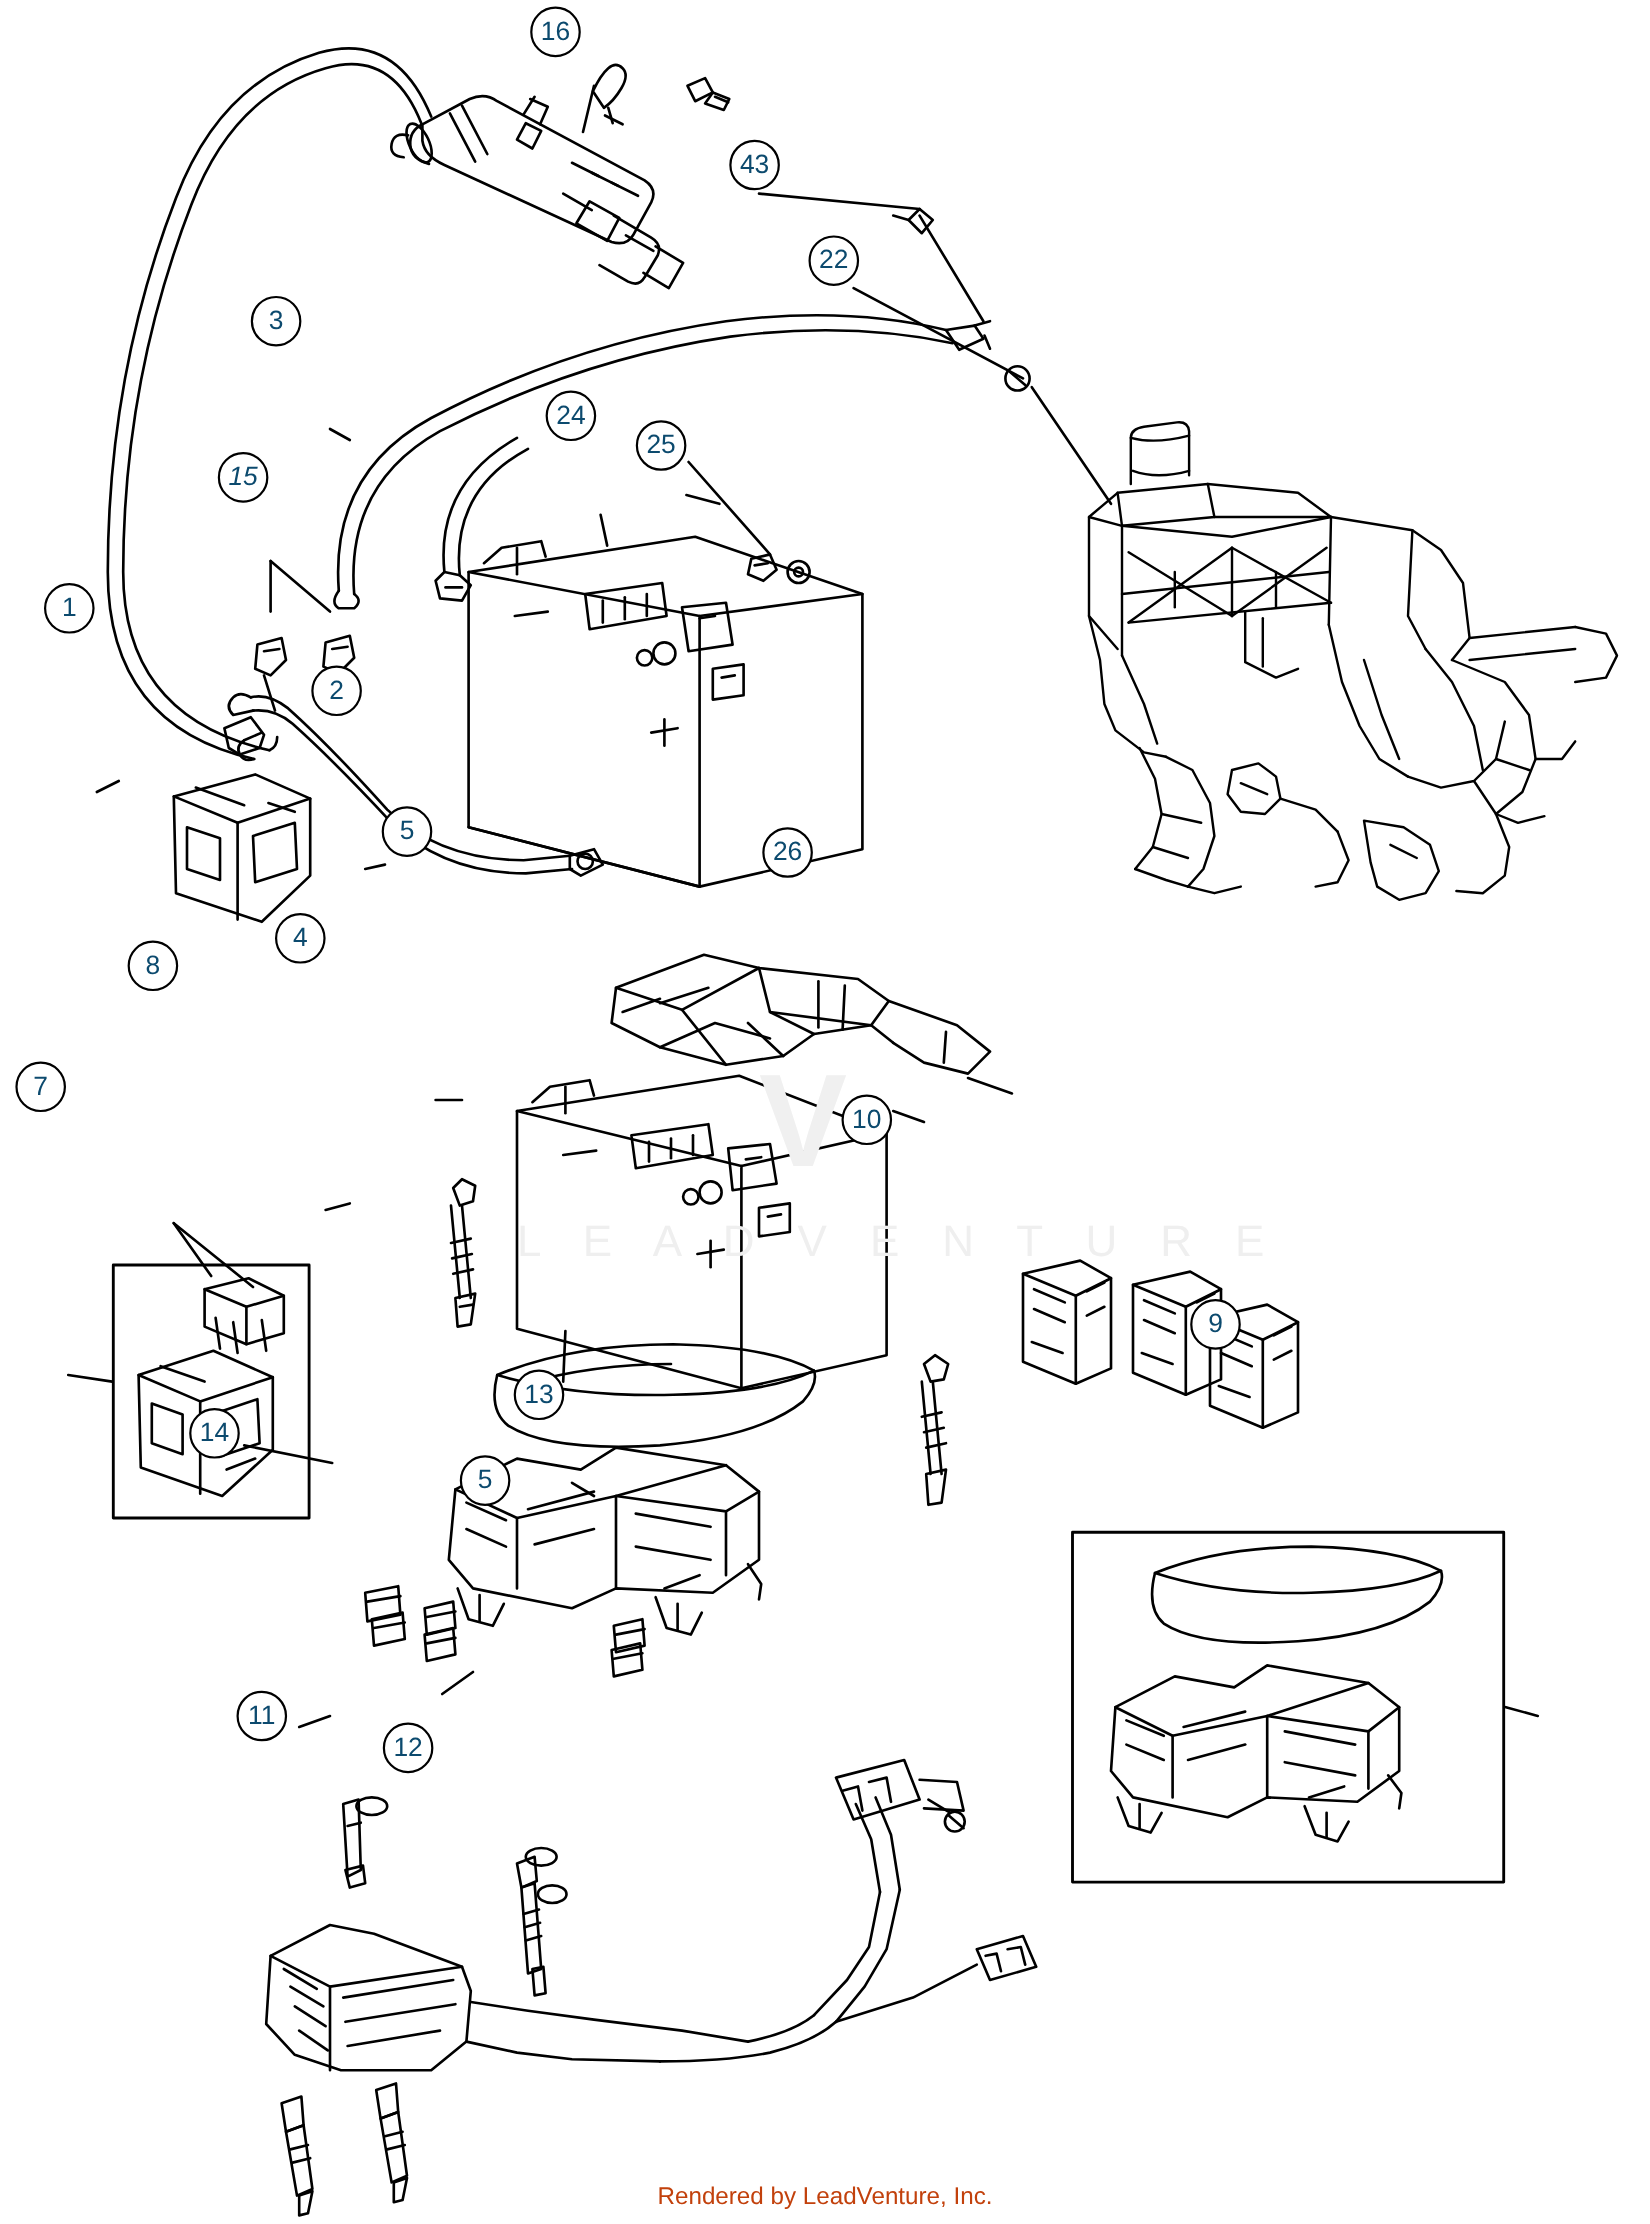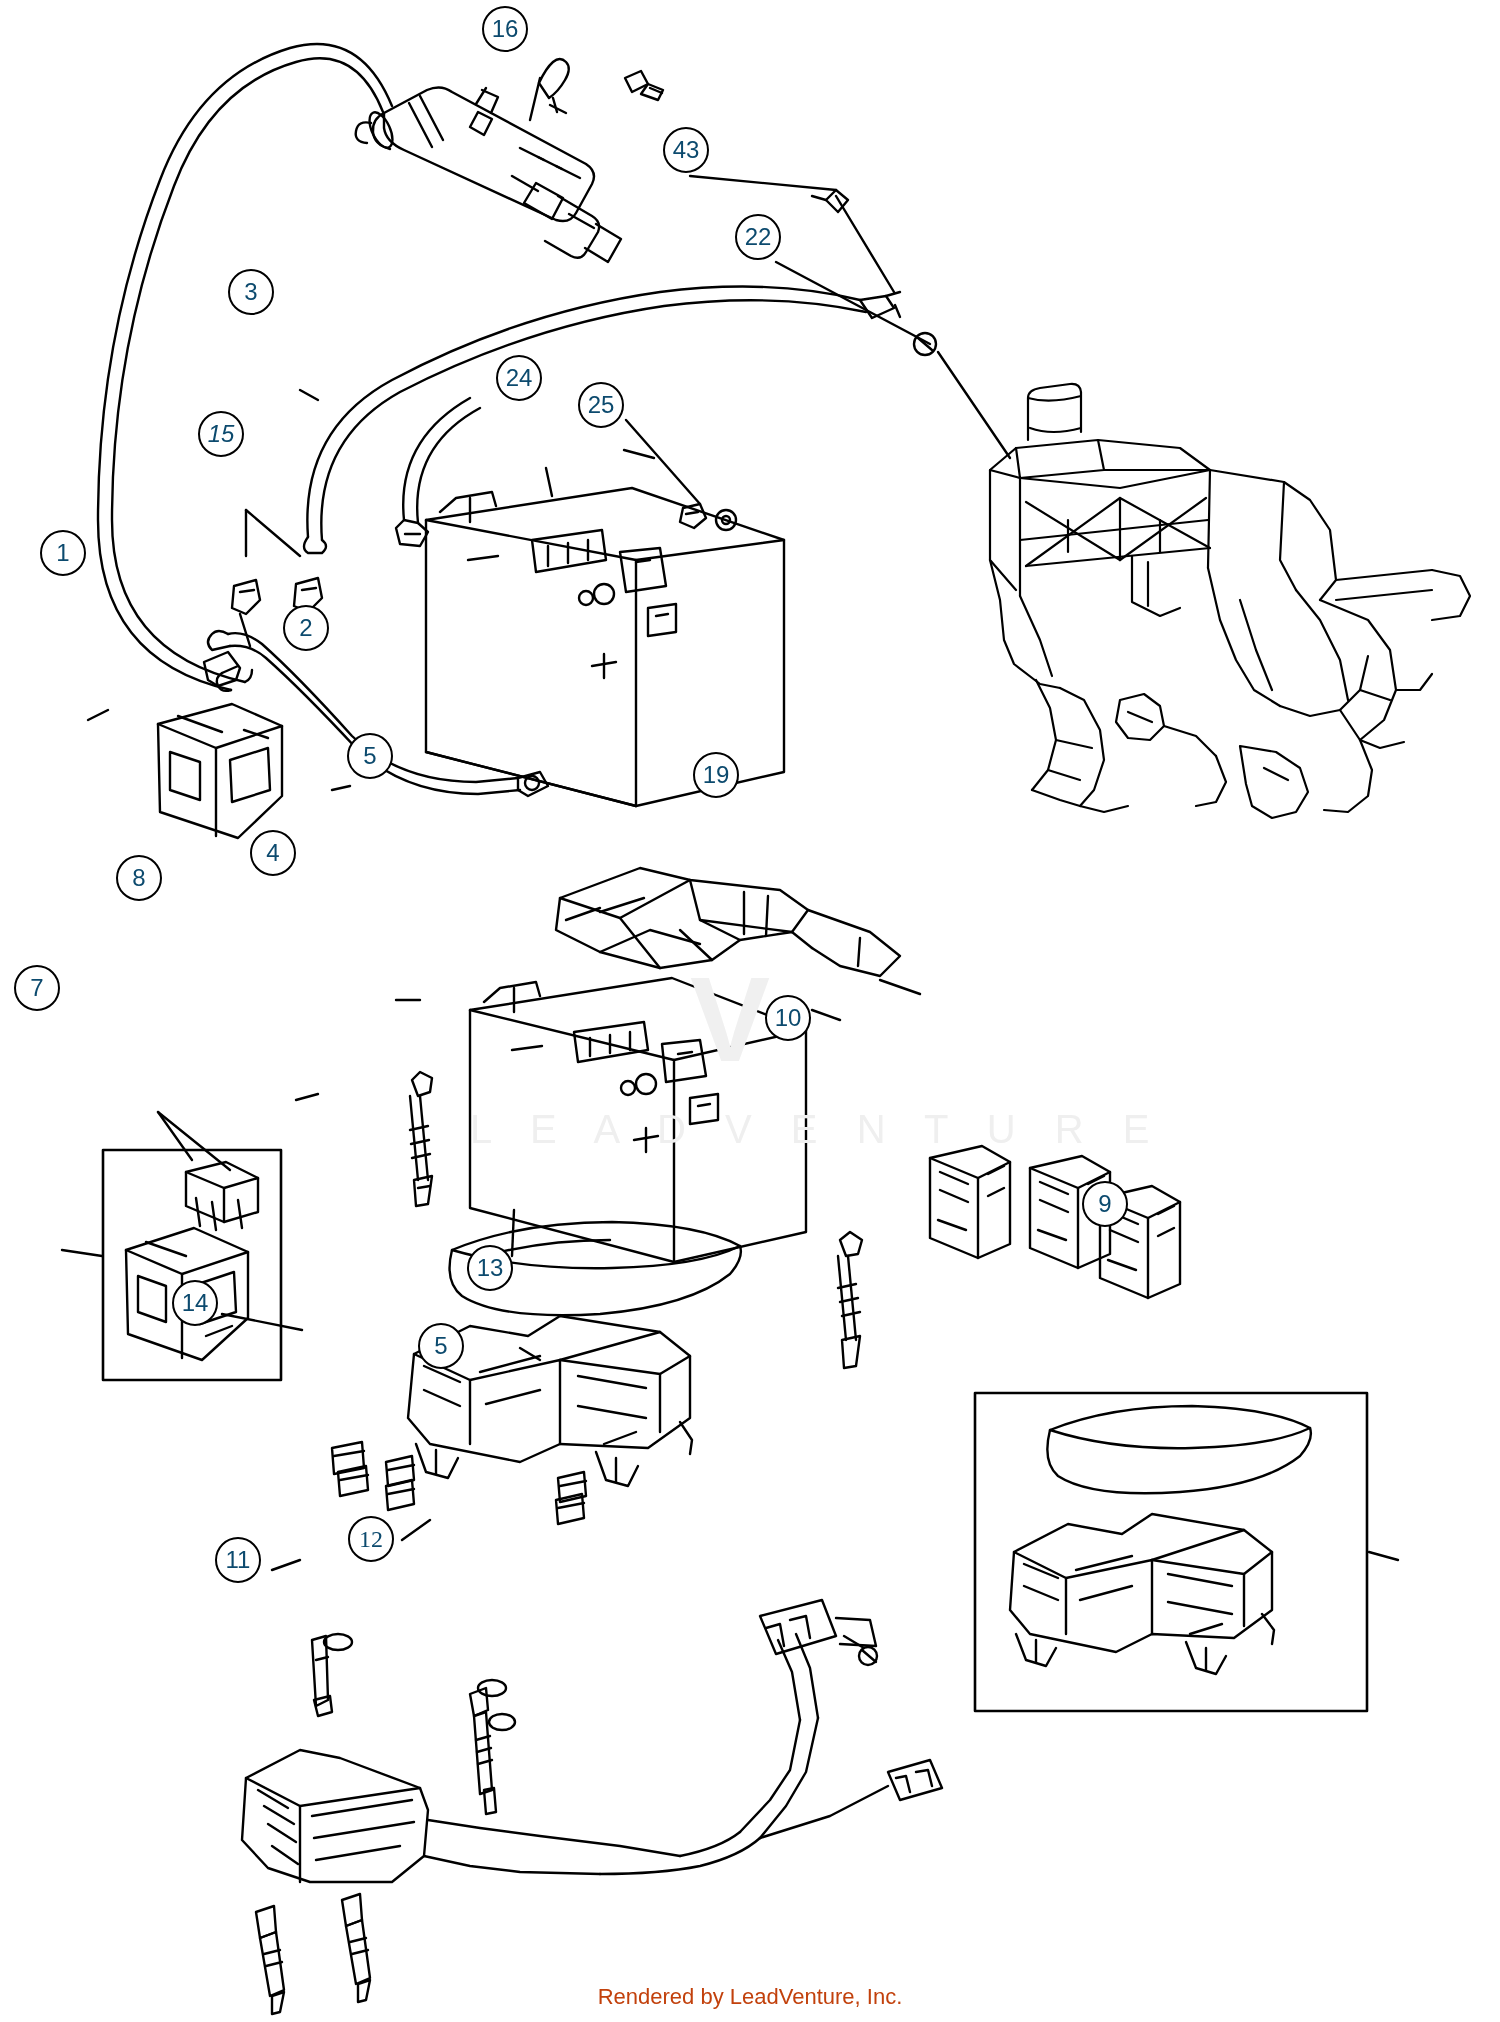--- a/index.html
+++ b/index.html
@@ -507,26 +507,26 @@
   <div class="callout" style="left:482px; top:6px;">16</div>
   <div class="callout" style="left:663px; top:127px;">43</div>
   <div class="callout" style="left:735px; top:214px;">22</div>
   <div class="callout" style="left:228px; top:269px;">3</div>
   <div class="callout" style="left:496px; top:355px;">24</div>
   <div class="callout" style="left:578px; top:382px;">25</div>
   <div class="callout" style="left:198px; top:411px;font-style:italic;">15</div>
   <div class="callout" style="left:40px; top:530px;">1</div>
   <div class="callout" style="left:283px; top:605px;">2</div>
   <div class="callout" style="left:347px; top:733px;">5</div>
-  <div class="callout" style="left:693px; top:752px;">19</div>
+  <div class="callout" style="left:693px; top:752px;">26</div>
   <div class="callout" style="left:250px; top:830px;">4</div>
   <div class="callout" style="left:116px; top:855px;">8</div>
   <div class="callout" style="left:14px; top:965px;">7</div>
   <div class="callout" style="left:765px; top:995px;">10</div>
   <div class="callout" style="left:1082px; top:1181px;">9</div>
   <div class="callout" style="left:467px; top:1245px;">13</div>
   <div class="callout" style="left:172px; top:1280px;">14</div>
   <div class="callout" style="left:418px; top:1323px;">5</div>
-  <div class="callout" style="left:348px; top:1516px;font-family:Liberation Serif, serif;">12</div>
+  <div class="callout" style="left:348px; top:1566px;">12</div>
   <div class="callout" style="left:215px; top:1537px;">11</div>
 
   <div id="footer">Rendered by LeadVenture, Inc.</div>
 </div>
 
 </body></html>

